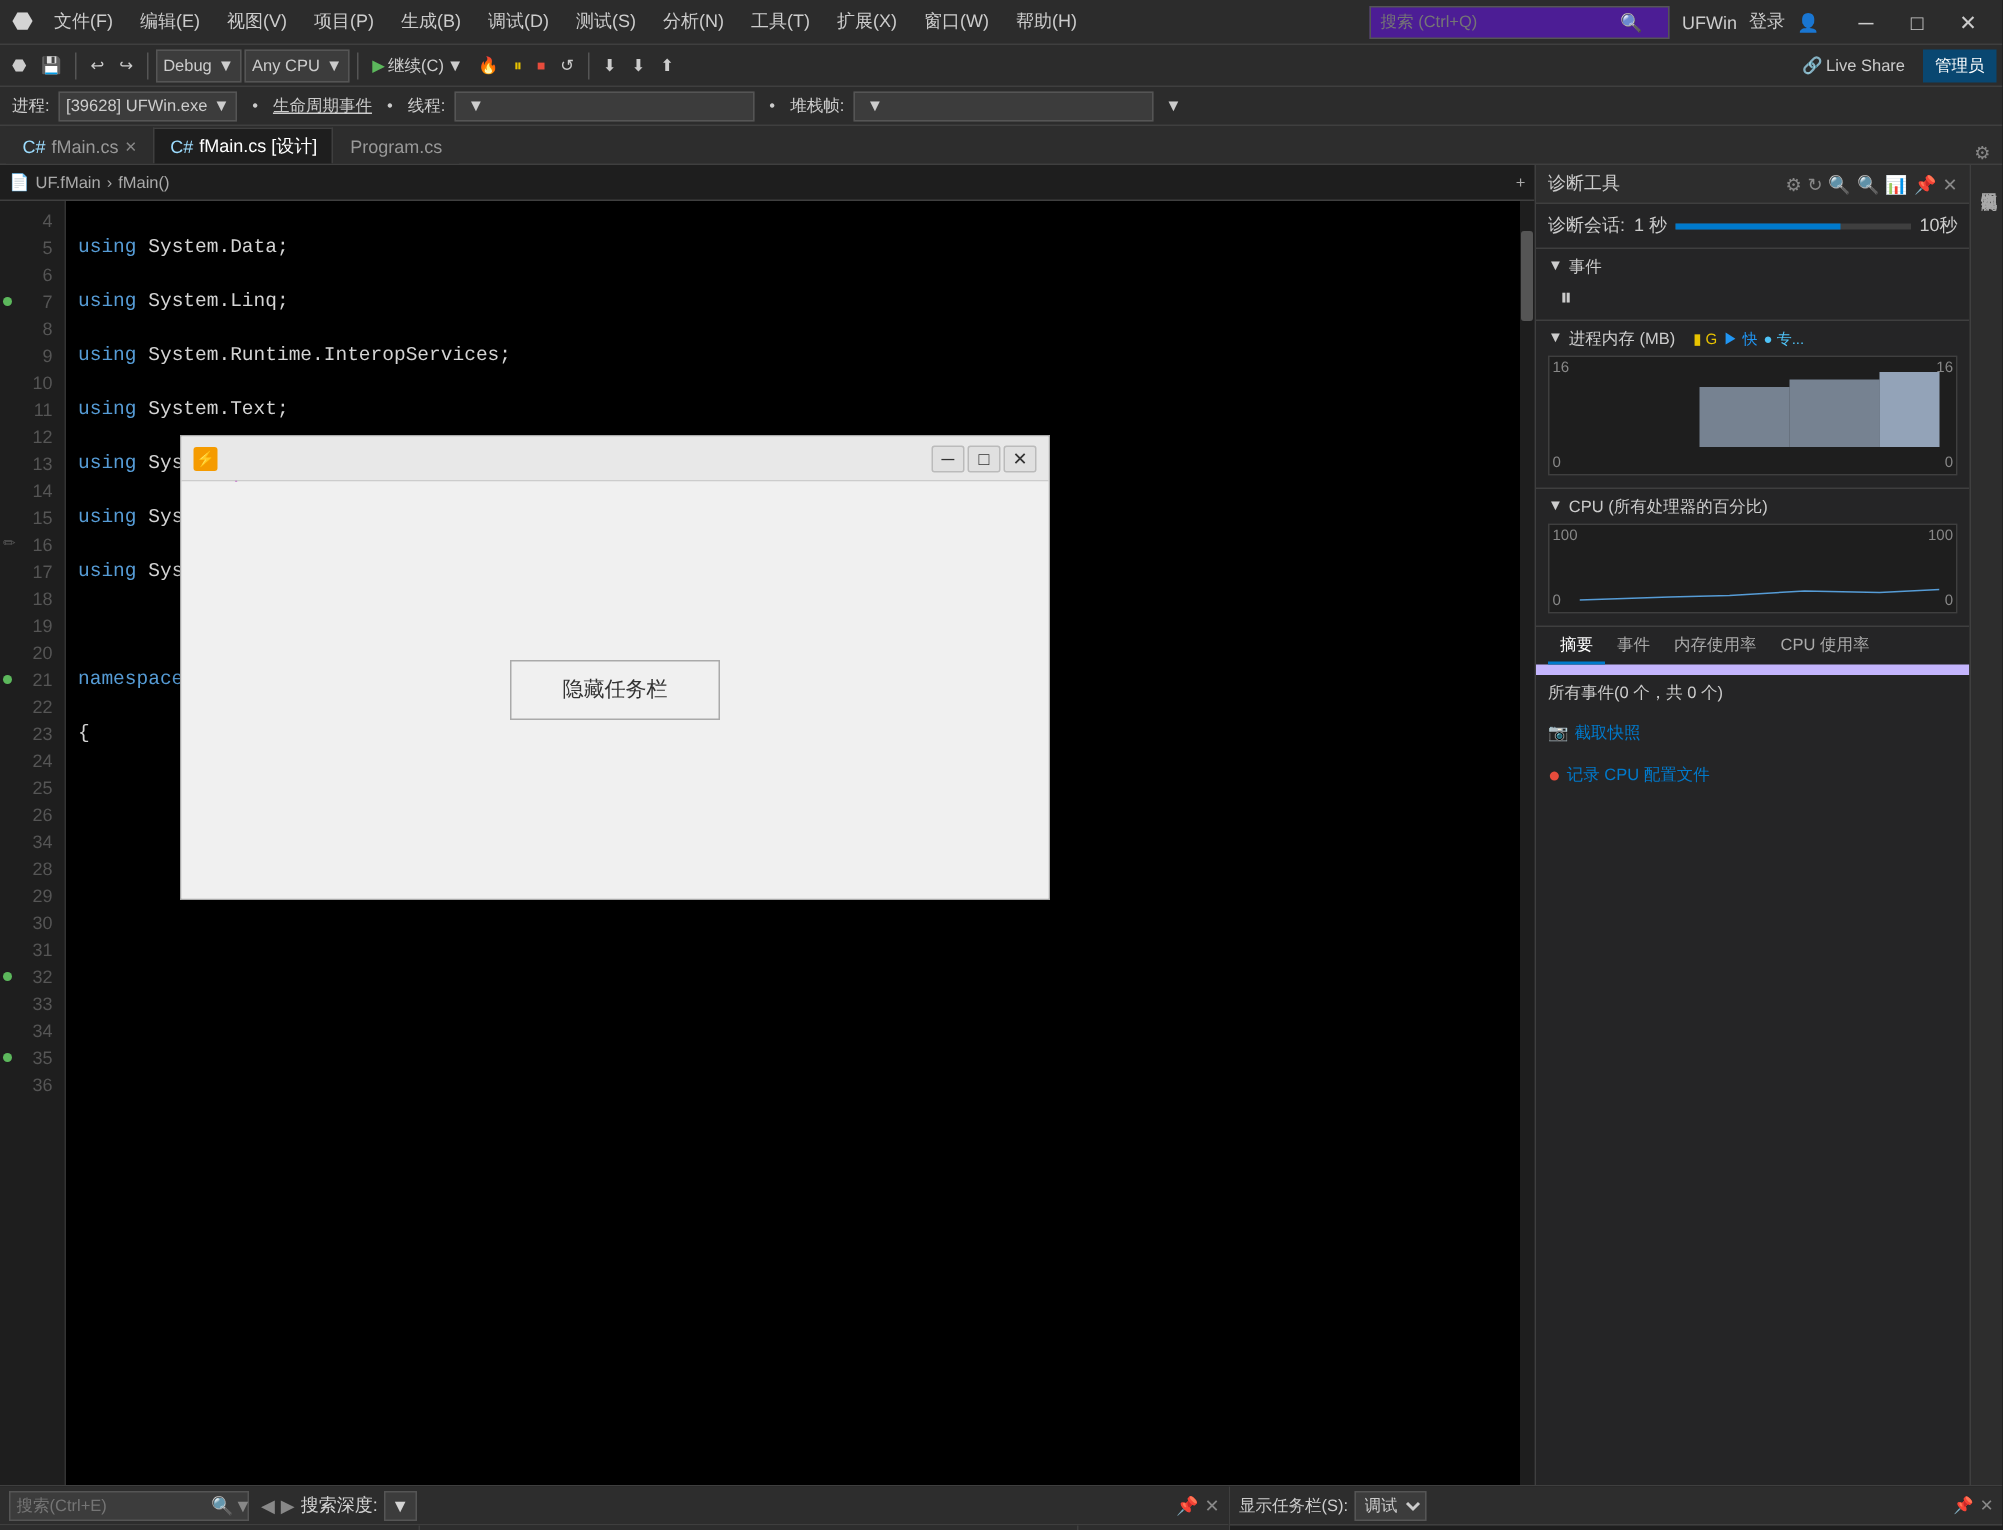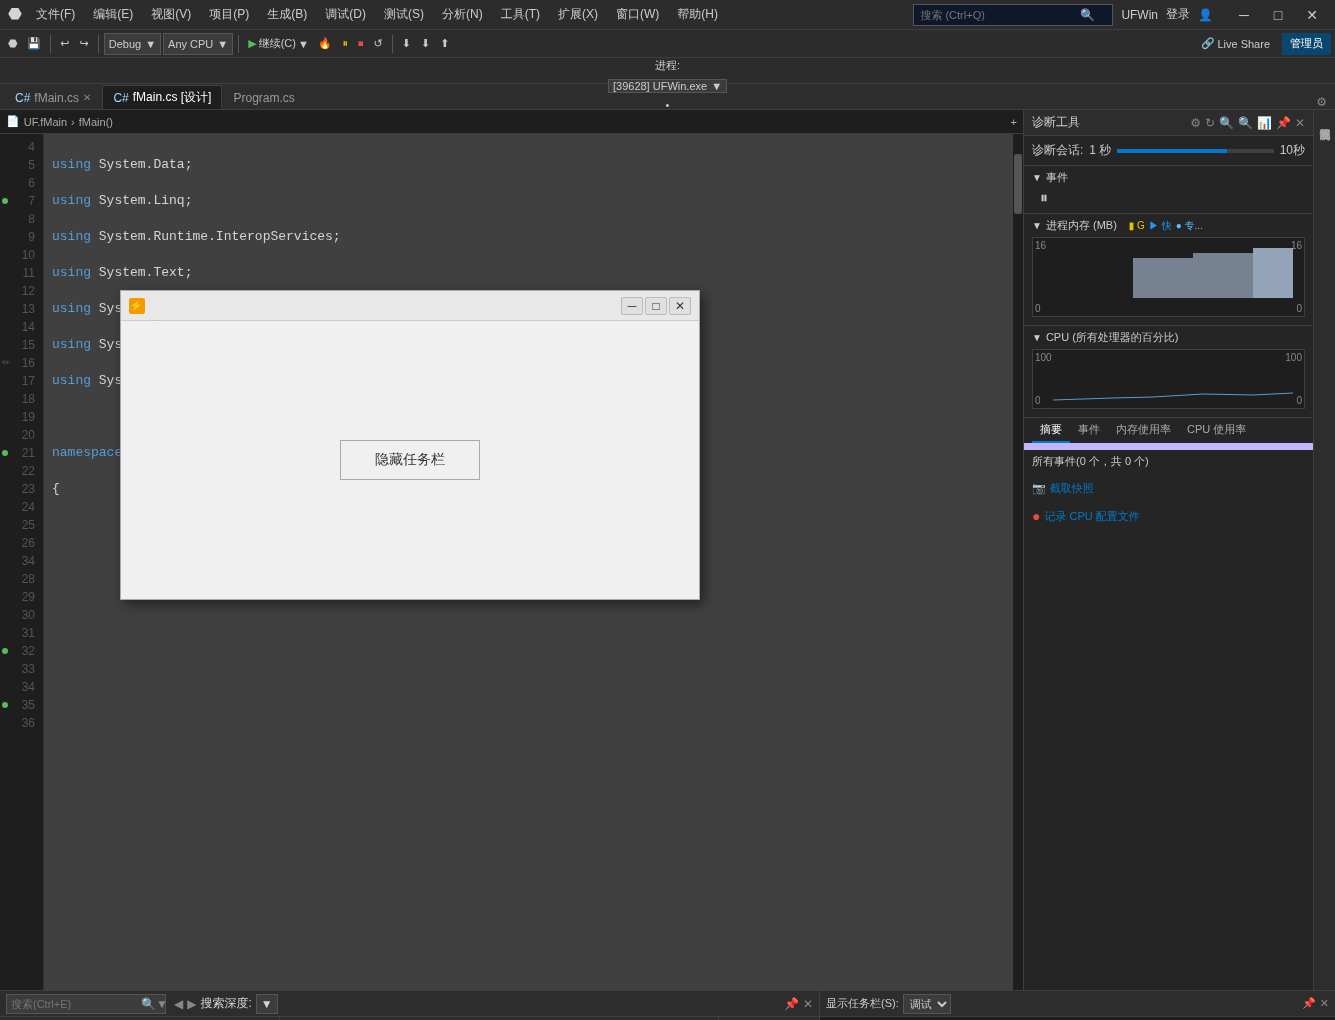--- a/index.html
+++ b/index.html
@@ -28,21 +28,21 @@
     }
     .menu-item {
       padding: 2px 8px;
       color: #ccc;
       cursor: pointer;
       font-size: 12px;
     }
     .title-bar-search {
       display: flex;
       align-items: center;
-      background: #0f172a;
+      background: #4c1d95;
       border: 1px solid #555;
       padding: 2px 6px;
       width: 200px;
       height: 22px;
       margin: 0 8px;
     }
     .title-bar-search input {
       background: transparent;
       border: none;
       color: #ccc;
@@ -108,21 +108,20 @@
     .process-bar {
       height: 26px;
       background: #2c2c2c;
       display: flex;
       align-items: center;
       padding: 0 8px;
       border-bottom: 1px solid #3f3f3f;
       gap: 6px;
       font-size: 11px;
       color: #ccc;
-      flex-direction: column;
     }
     .process-dropdown {
       background: #3c3c3c;
       border: 1px solid #555;
       height: 20px;
       padding: 0 4px;
       color: #ccc;
       font-size: 11px;
       display: flex;
       align-items: center;
@@ -223,21 +222,21 @@
     }
 
     .code-area {
       flex: 1;
       padding: 4px 8px;
       font-family: 'Consolas', 'Courier New', monospace;
       font-size: 13px;
       line-height: 18px;
       color: #d4d4d4;
       overflow: auto;
-      background: #404040;
+      background: #000000;
       white-space: pre;
     }
 
     .kw { color: #569cd6; }
     .type { color: #4ec9b0; }
 
     .scrollbar-right {
       width: 10px;
       background: #1e1e1e;
     }

